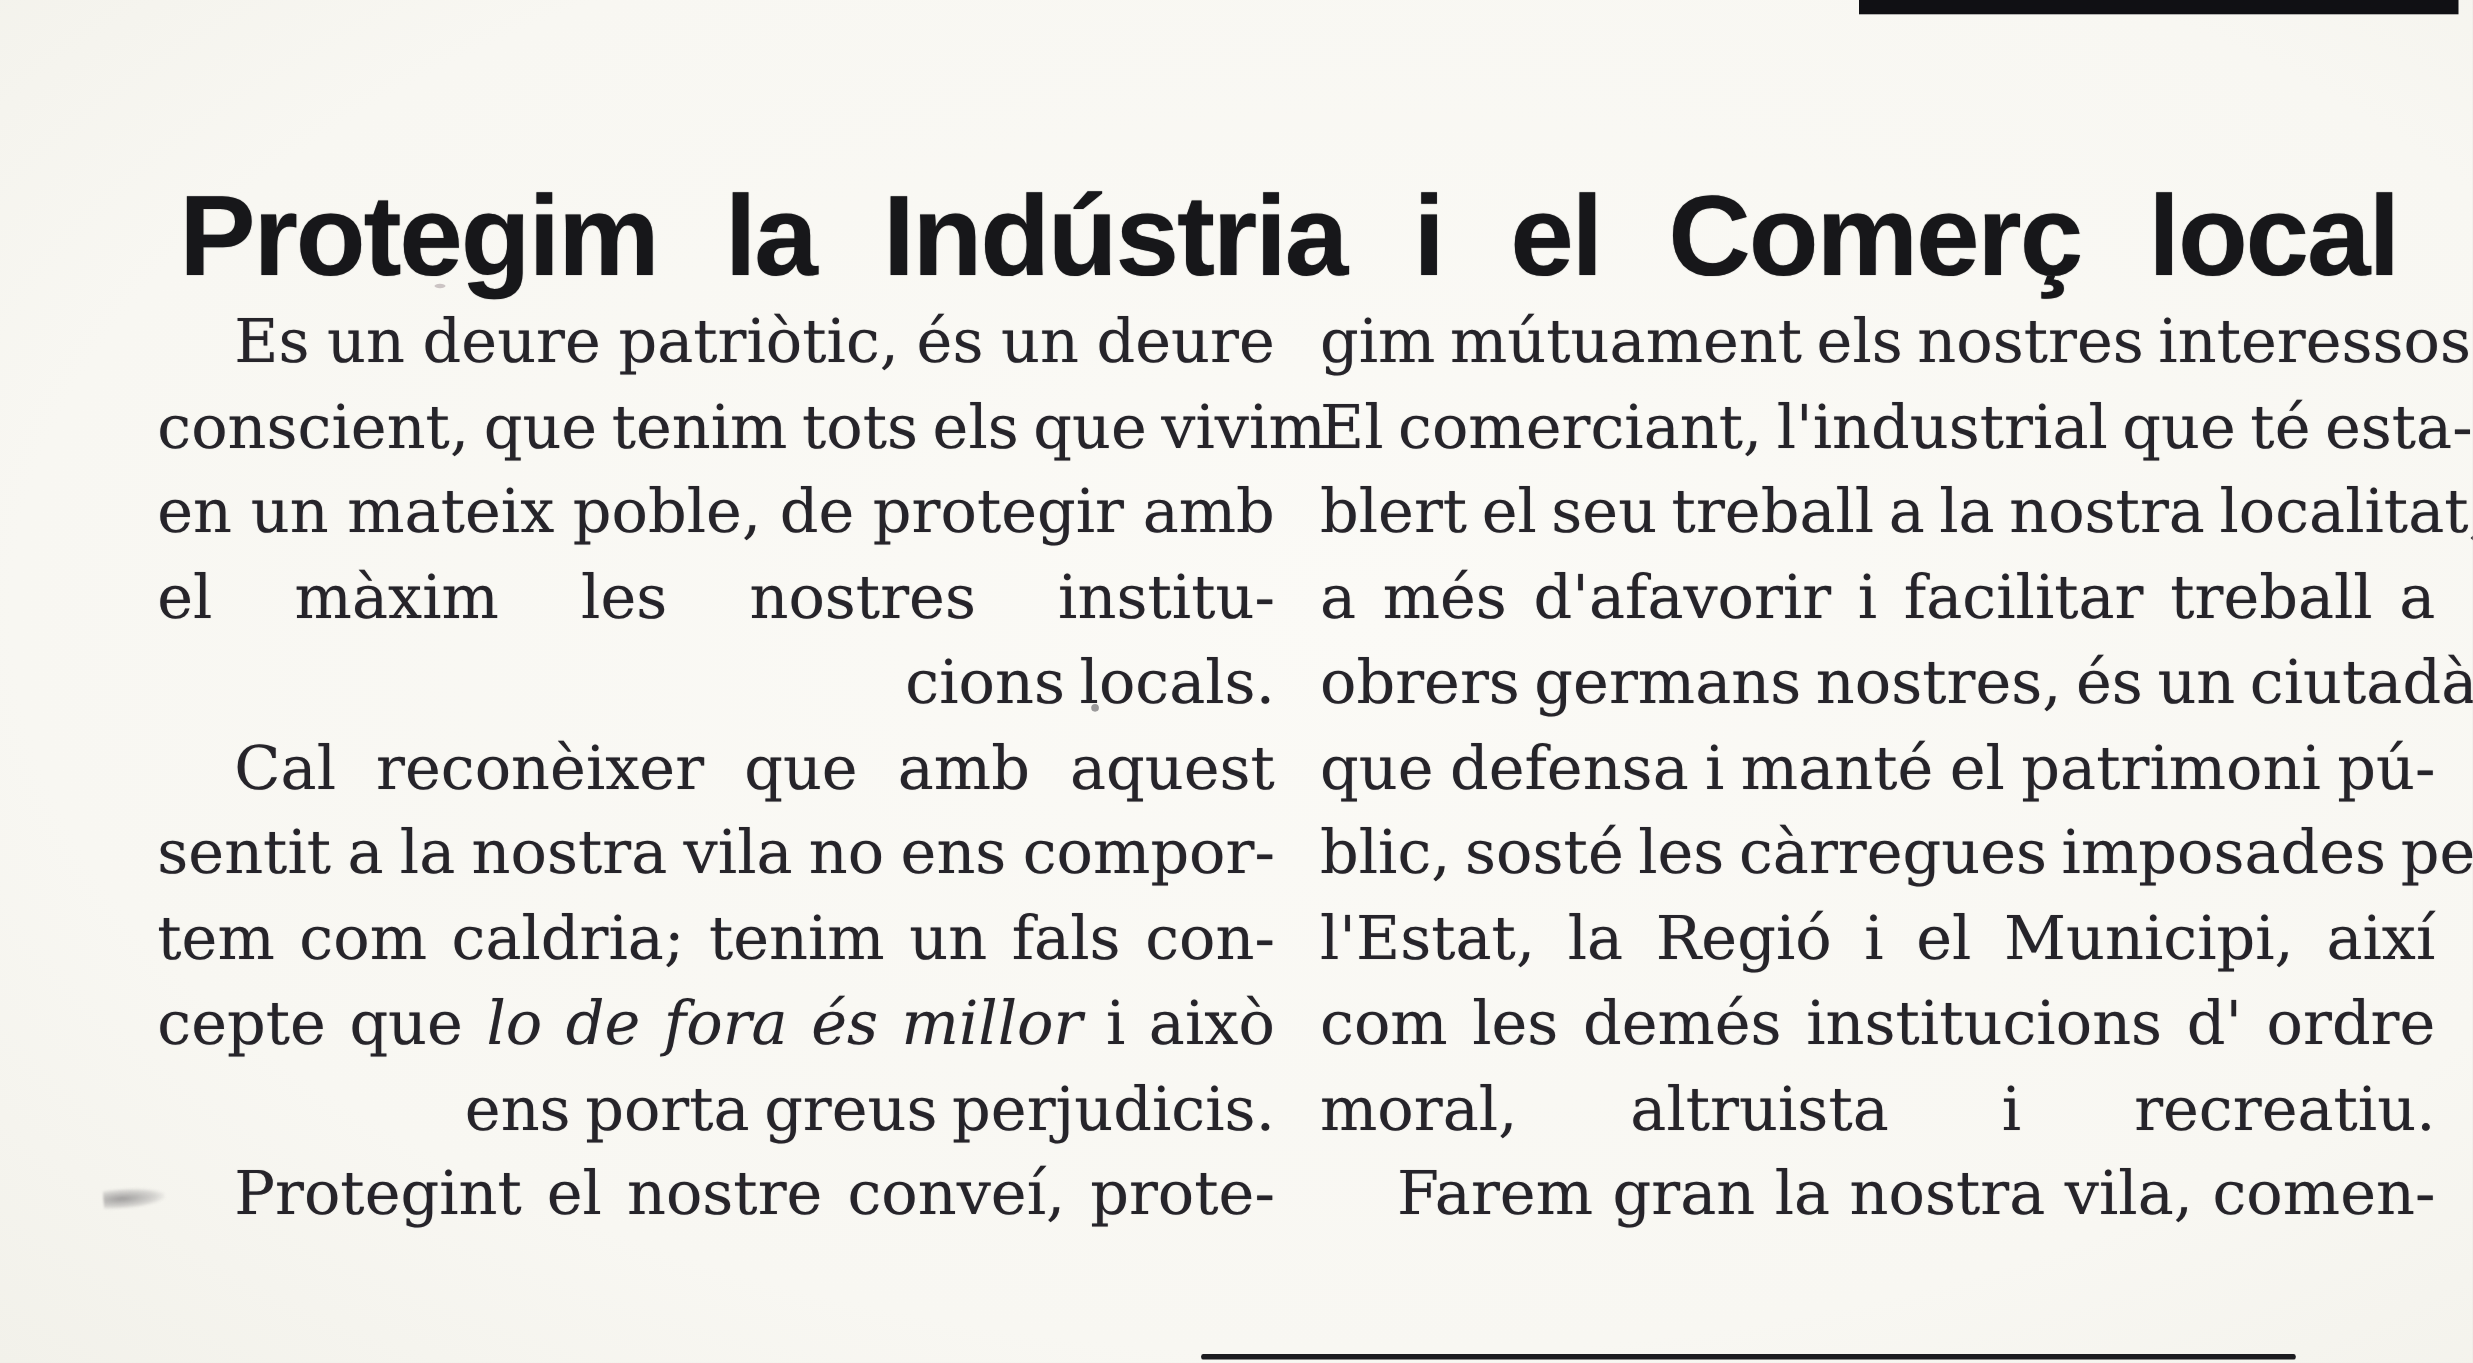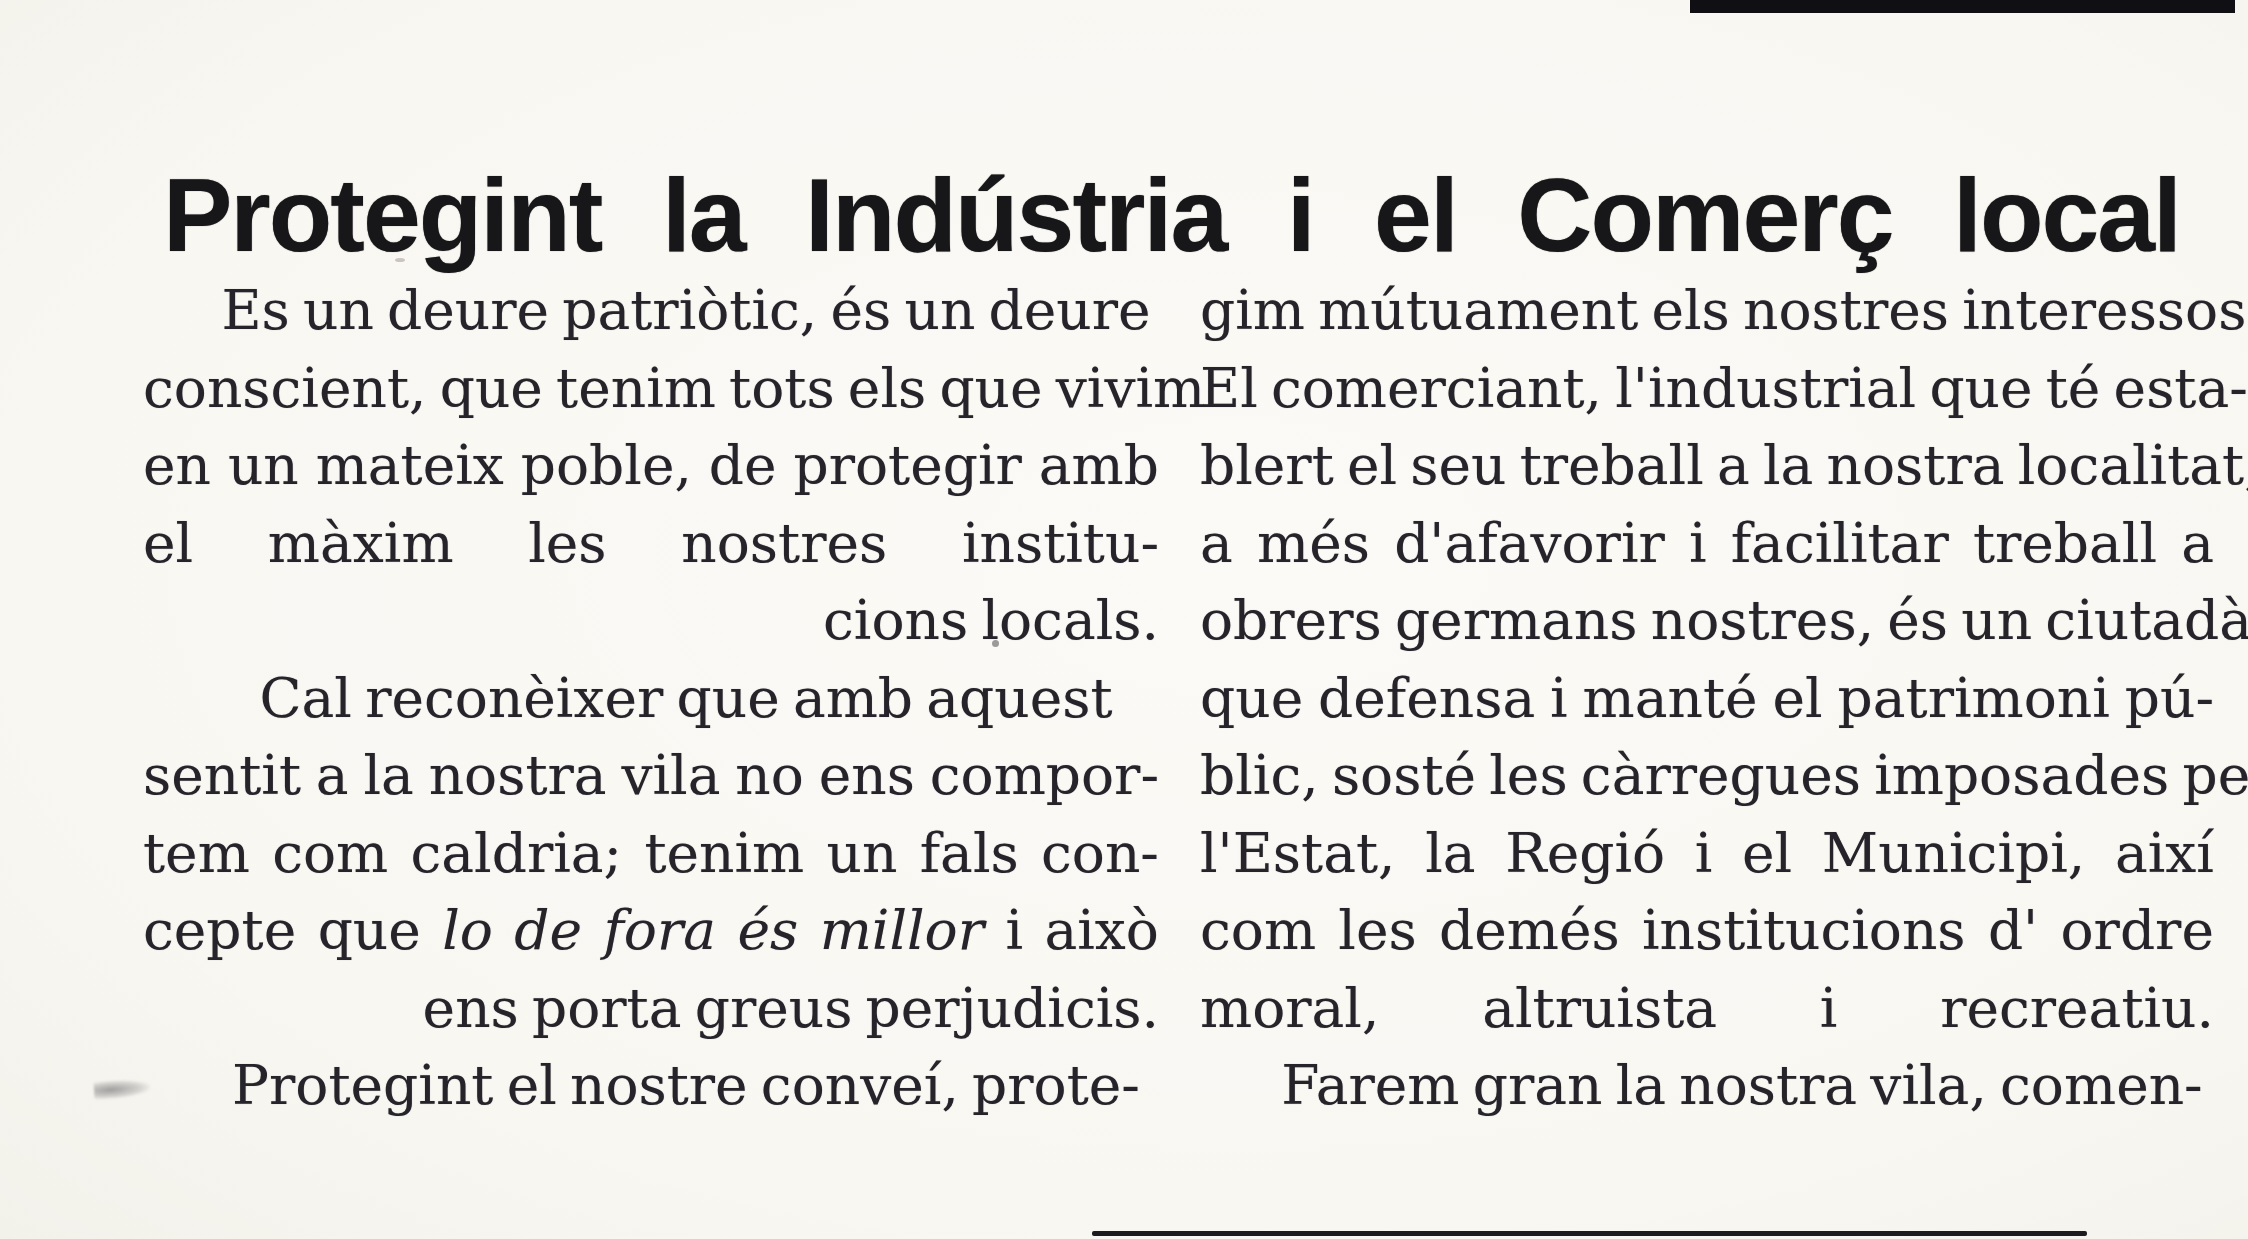--- a/index.html
+++ b/index.html
@@ -58,37 +58,37 @@
     display:flex;
     flex-wrap:nowrap;
     align-items:baseline;
     gap:0.24em;
     height:77.5px;
     line-height:77.5px;
     overflow:visible;
   }
   .tline.justify{justify-content:space-between;}
   .tline.start{justify-content:flex-end;}
-  .tline.indent{padding-left:70px;justify-content:center;}
+  .tline.indent{padding-left:70px;}
   .word{white-space:pre;}
   .word.it{font-style:italic;}
 </style>
 </head>
 <body>
 
 <div class="page">
 
   <div class="bar-top-right"></div>
   <div class="line-bottom"></div>
   <div class="smudge"></div>
   <div class="speck s1"></div>
   <div class="speck s2"></div>
   <div class="speck s3"></div>
 
-  <h1 class="headline">Protegint la Indústria i el Comerç local</h1>
+  <h1 class="headline">Protegim la Indústria i el Comerç local</h1>
 
   <div class="col left">
       <div class="tline justify indent">
         <span class="word">Es</span>
         <span class="word">un</span>
         <span class="word">deure</span>
         <span class="word">patriòtic,</span>
         <span class="word">és</span>
         <span class="word">un</span>
         <span class="word">deure</span>

